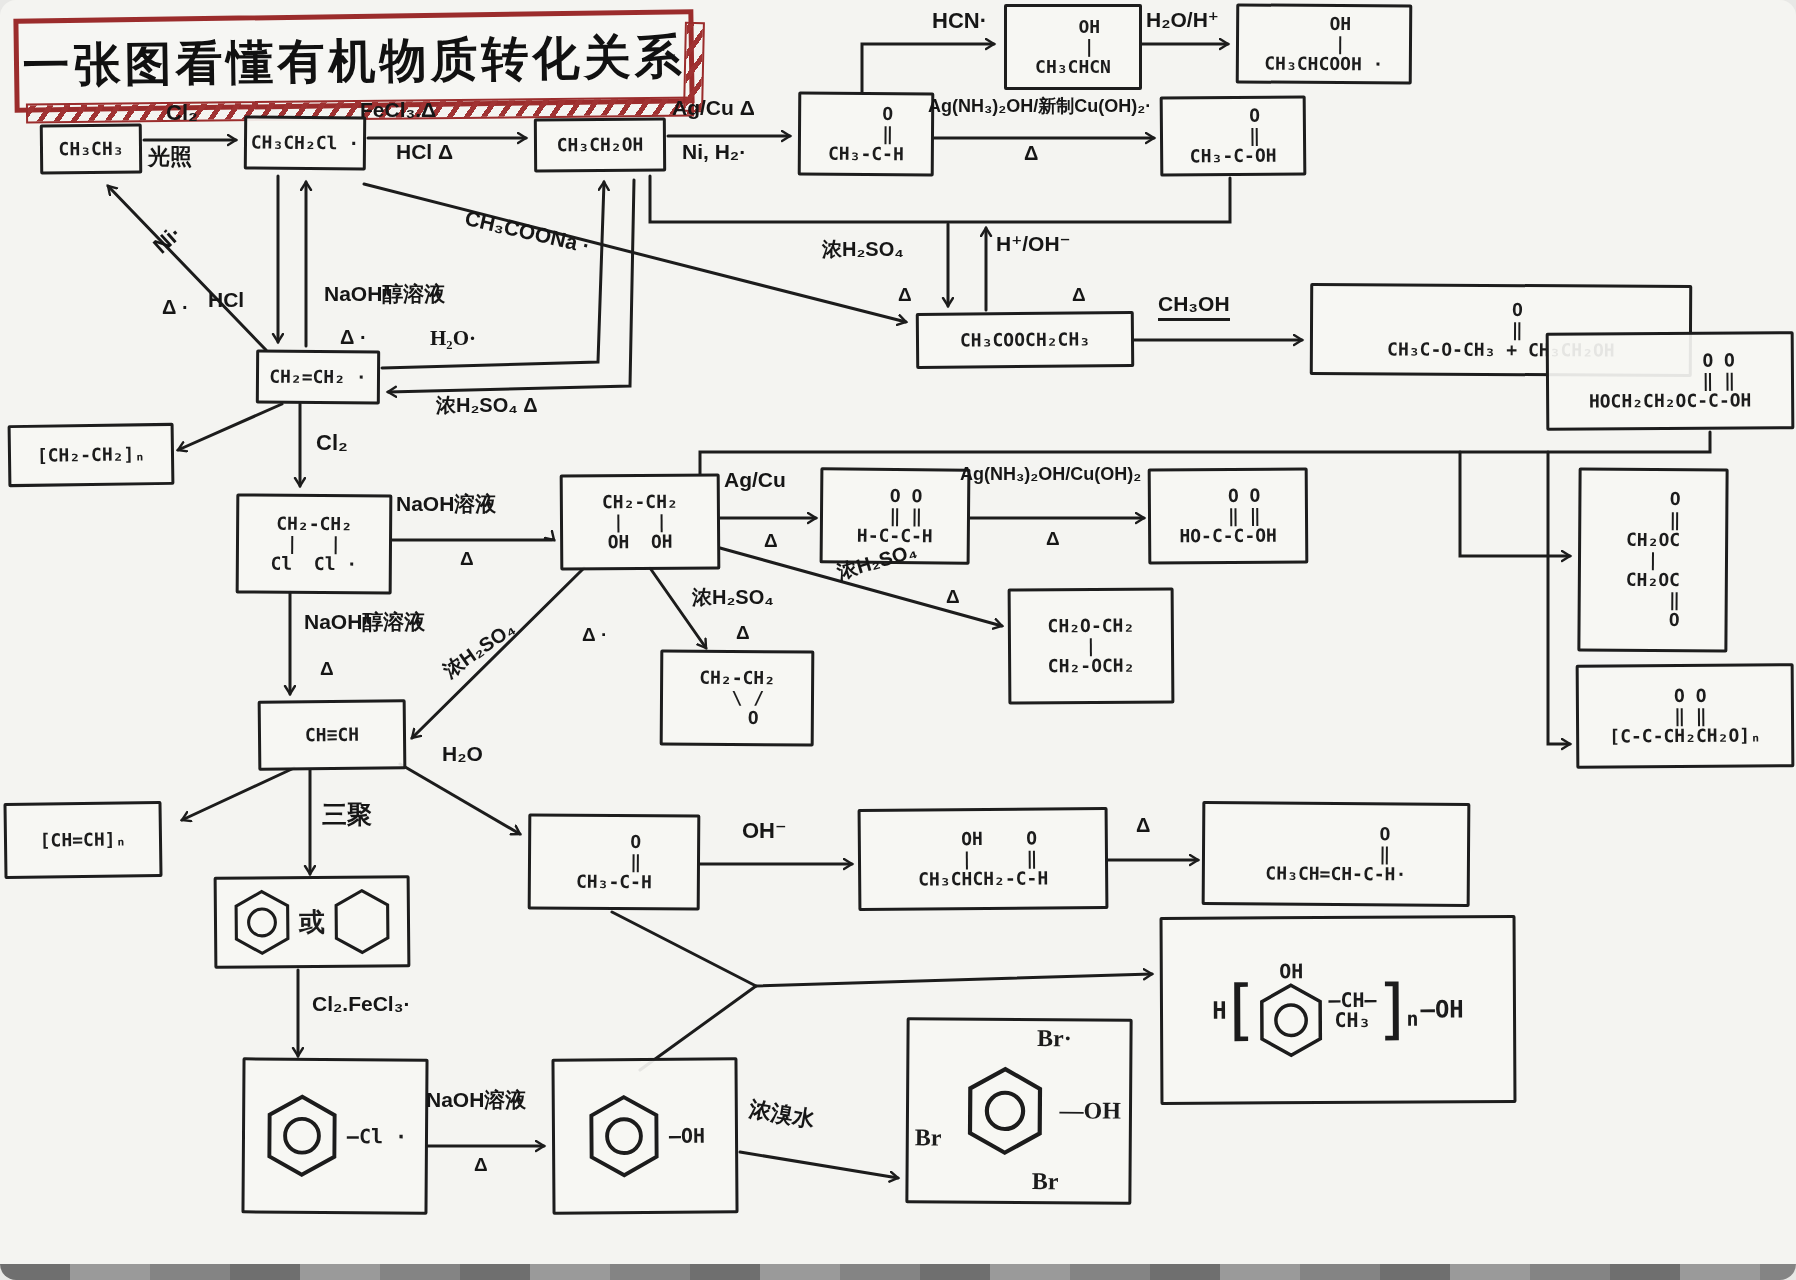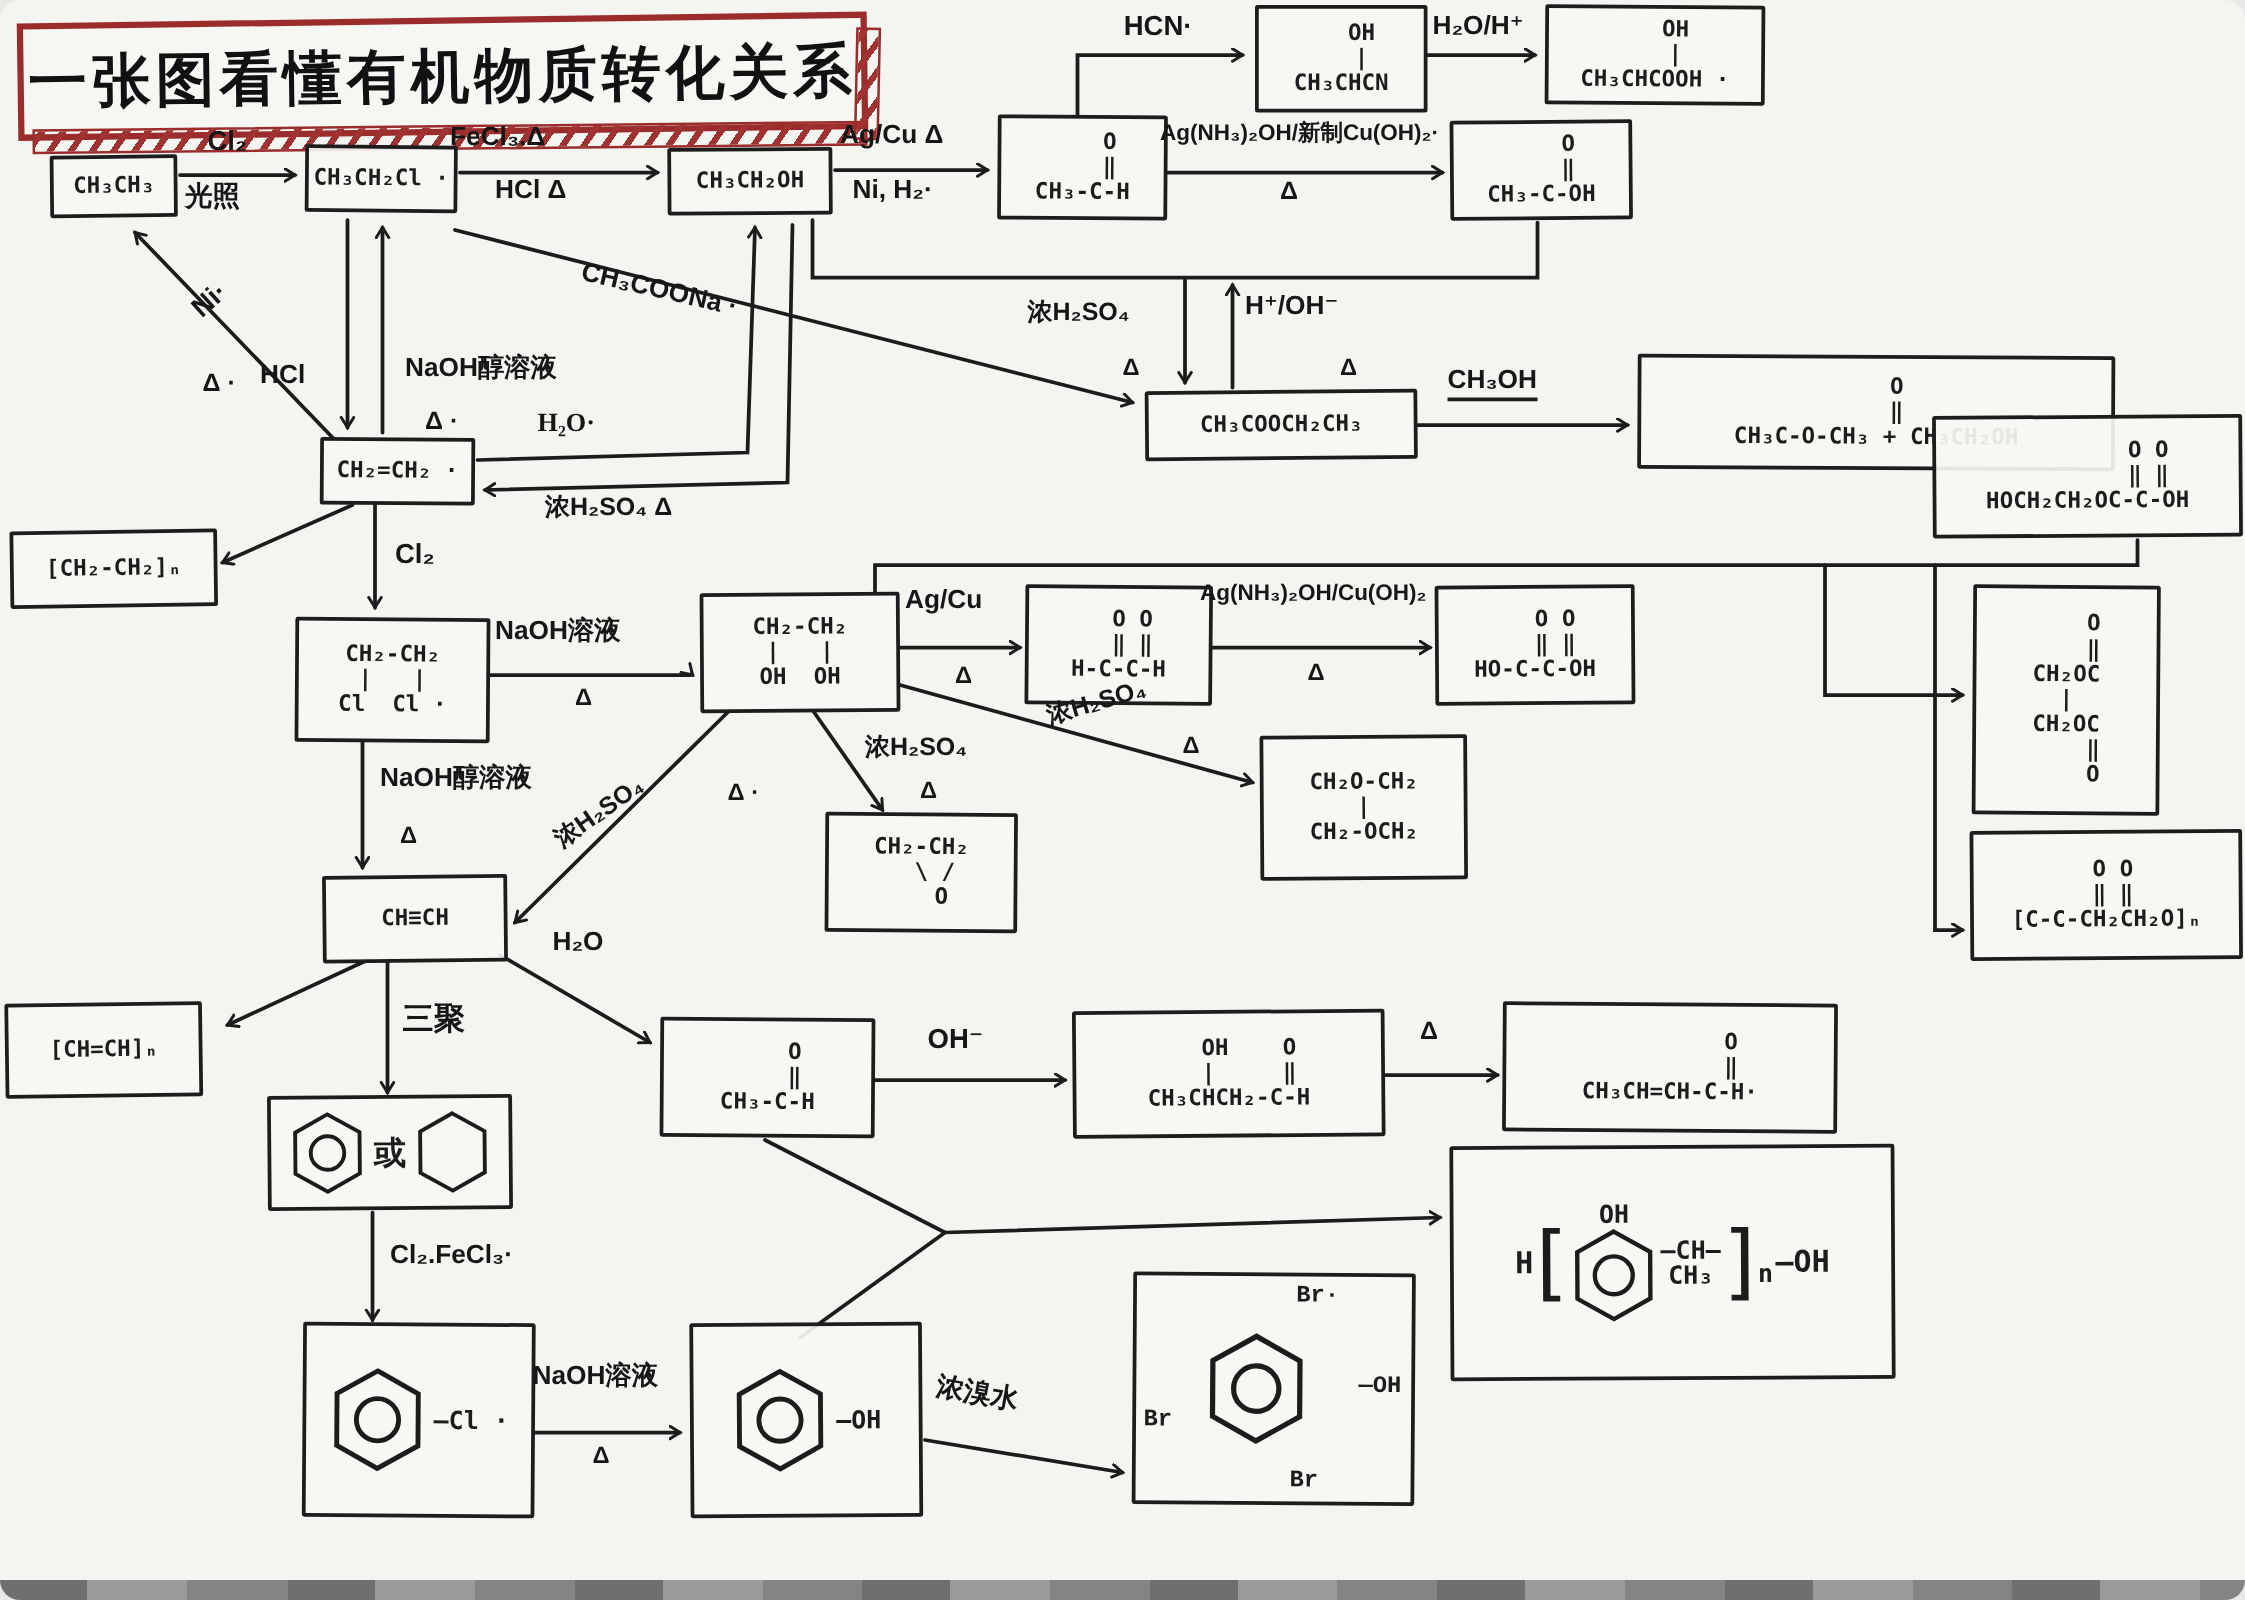--- a/index.html
+++ b/index.html
@@ -38,21 +38,21 @@
   .hatch{
     position:absolute;
     background:repeating-linear-gradient(-55deg,#a03232 0 5px,rgba(0,0,0,0) 5px 14px);
     border:2px solid #9b2c2c;
   }
   
   .ringrow{display:flex;align-items:center;gap:6px;}
   svg.hex{display:block;}
   .sub-label{font-weight:700;font-size:20px;font-family:"DejaVu Sans Mono",monospace;}
   .relbox{position:relative;}
-  .pos{position:absolute;font-weight:700;font-size:19px;font-family:Liberation Mono, monospace;}
+  .pos{position:absolute;font-weight:700;font-size:24px;font-family:Liberation Serif, serif;}
   
   .stackcol{display:flex;flex-direction:column;align-items:center;line-height:1;}
   .bigbracket{font-size:66px;font-weight:400;line-height:.9;font-family:"DejaVu Sans",sans-serif;}
   #bottom-strip{
     position:absolute;left:0;top:1264px;width:1796px;height:16px;
     background:repeating-linear-gradient(90deg,#6f6f6f 0 70px,#9a9a9a 70px 150px,#848484 150px 230px);
   }
 </style>
 </head>
 <body>
@@ -291,21 +291,21 @@
   </div>
 
   <div class="lbl" style="left:166px;top:100px;font-size:22px;">Cl₂</div>
   <div class="lbl" style="left:148px;top:142px;font-size:22px;">光照</div>
   <div class="lbl" style="left:360px;top:98px;">FeCl₃.Δ</div>
   <div class="lbl" style="left:396px;top:140px;">HCl    Δ</div>
   <div class="lbl" style="left:672px;top:96px;">Ag/Cu  Δ</div>
   <div class="lbl" style="left:682px;top:140px;">Ni, H₂·</div>
   <div class="lbl small" style="left:928px;top:94px;font-size:18px;">Ag(NH₃)₂OH/新制Cu(OH)₂·</div>
   <div class="lbl" style="left:1024px;top:142px;font-size:20px;">Δ</div>
-  <div class="lbl" style="left:899px;top:8px;font-size:22px;">HCN·</div>
+  <div class="lbl" style="left:932px;top:8px;font-size:22px;">HCN·</div>
   <div class="lbl" style="left:1146px;top:8px;">H₂O/H⁺</div>
   <div class="lbl" style="left:468px;top:206px;transform:rotate(13deg);">CH₃COONa ·</div>
   <div class="lbl" style="left:148px;top:240px;font-size:22px;transform:rotate(-42deg);">Ni·</div>
   <div class="lbl" style="left:162px;top:296px;font-size:20px;">Δ ·</div>
   <div class="lbl" style="left:208px;top:288px;">HCl</div>
   <div class="lbl" style="left:324px;top:280px;">NaOH醇溶液</div>
   <div class="lbl" style="left:340px;top:326px;font-size:20px;">Δ ·</div>
   <div class="lbl" style="left:430px;top:326px;font-family:Liberation Serif, serif;">H₂O·</div>
   <div class="lbl" style="left:436px;top:392px;font-size:20px;">浓H₂SO₄  Δ</div>
   <div class="lbl" style="left:822px;top:236px;font-size:20px;">浓H₂SO₄</div>

